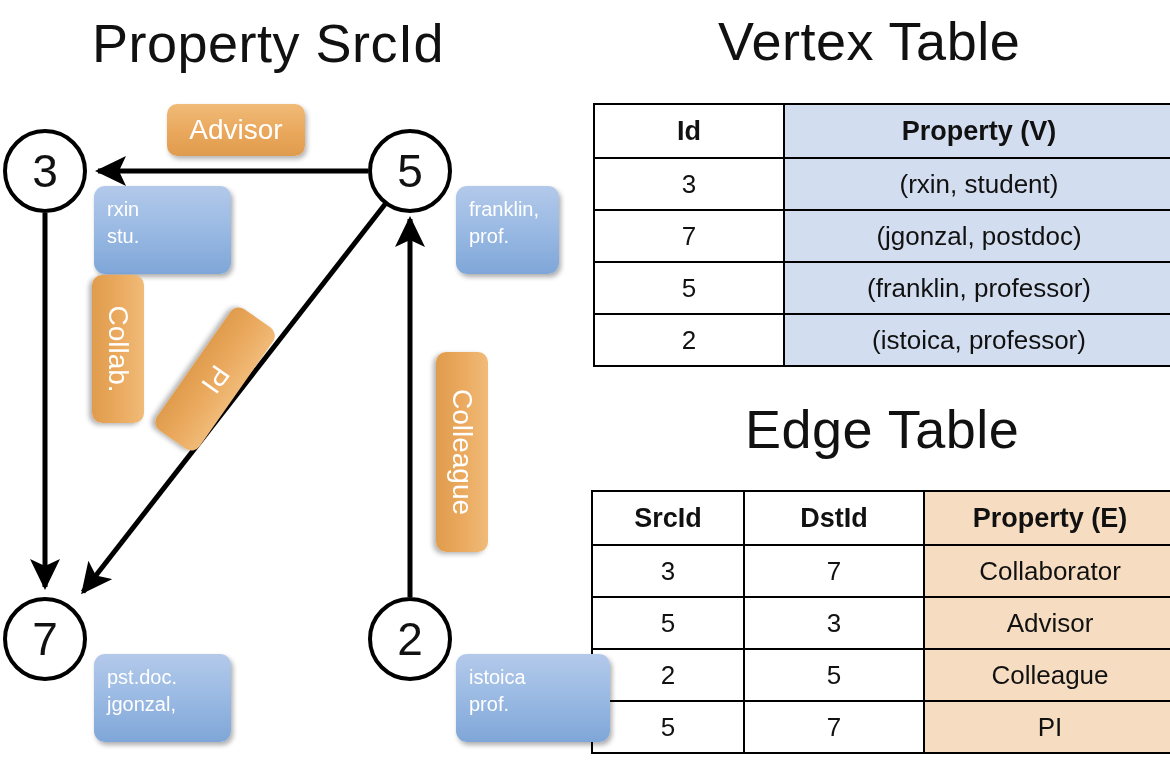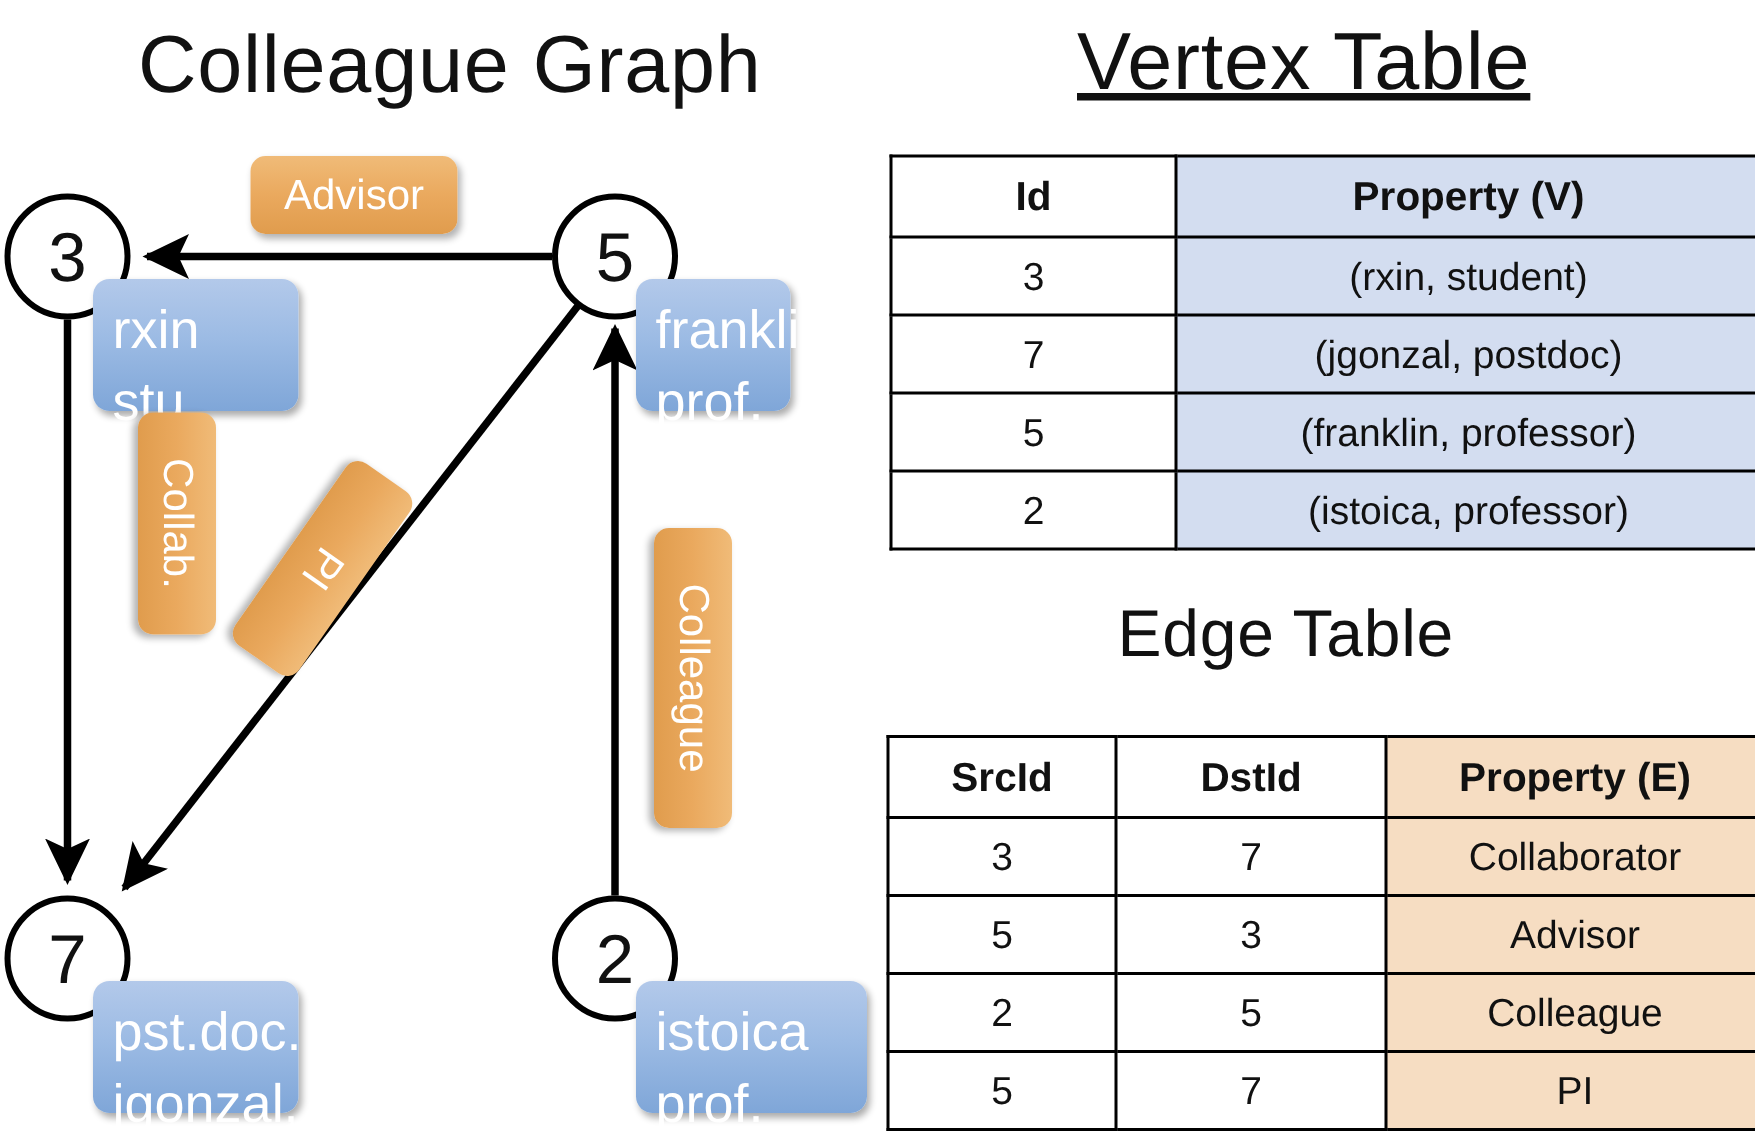--- a/index.html
+++ b/index.html
@@ -19,22 +19,22 @@
   
   .title {
     position: absolute;
     font-family: "Liberation Sans", sans-serif;
     font-weight: 300;
     color: #111111;
     white-space: nowrap;
     letter-spacing: 0.5px;
   }
   #title-property-graph { left: 92px;  top: 12px;  font-size: 54px; }
-  #title-vertex-table   { left: 718px; top: 10px;  font-size: 54px; text-decoration: underline; }
-  #title-edge-table     { left: 745px; top: 398px; font-size: 44px; text-align: center; }
+  #title-vertex-table   { left: 718px; top: 10px;  font-size: 54px; }
+  #title-edge-table     { left: 745px; top: 398px; font-size: 54px; text-align: center; }
 
   
   #graph-canvas {
     position: absolute;
     left: 0; top: 0;
     width: 585px; height: 760px;
   }
   #graph-svg {
     position: absolute;
     left: 0; top: 0;
@@ -71,23 +71,24 @@
   .prop-box {
     position: absolute;
     border-radius: 11px;
     background: linear-gradient(180deg, #b3c9ea 0%, #9cbbe4 45%, #7fa6d8 100%);
     box-shadow: 2px 3px 5px rgba(0,0,0,0.33);
     box-sizing: border-box;
     padding: 10px 13px 24px 13px;
     color: #ffffff;
     font-family: "Liberation Sans", sans-serif;
     font-weight: 300;
-    font-size: 36px;
+    font-size: 20px;
     line-height: 1.33;
     z-index: 8;
+    margin-left: 32px;
   }
   #prop-box-3 { left: 62px;  top: 186px; width: 137px; height: 88px; }
   #prop-box-5 { left: 424px; top: 186px; width: 103px; height: 88px; }
   #prop-box-7 { left: 62px;  top: 654px; width: 137px; height: 88px; }
   #prop-box-2 { left: 424px; top: 654px; width: 154px; height: 88px; }
 
   
   .edge-label {
     position: absolute;
     border-radius: 10px;
@@ -160,21 +161,21 @@
   
   #edge-table { left: 591px; top: 490px; width: 578px; }
   #edge-table .col-src  { width: 150px; text-align: center; }
   #edge-table .col-dst  { width: 178px; }
   #edge-table .col-prop { width: 250px; background: #f6ddc2; }
   #edge-table th.col-prop { background: #f6ddc2; }
 </style>
 </head>
 <body>
 
-<div class="title" id="title-property-graph">Colleague Graph</div>
+<div class="title" id="title-property-graph">Property SrcId</div>
 <div class="title" id="title-vertex-table">Vertex Table</div>
 <div class="title" id="title-edge-table">Edge Table</div>
 
 <div id="graph-canvas">
 
   <svg id="graph-svg" viewBox="0 0 585 760">
     <defs>
       <marker id="arrowhead" markerWidth="7" markerHeight="7" refX="5.6" refY="3" orient="auto">
         <path d="M0,0 L6.2,3 L0,6 L1.4,3 Z" fill="#000000"></path>
       </marker>

